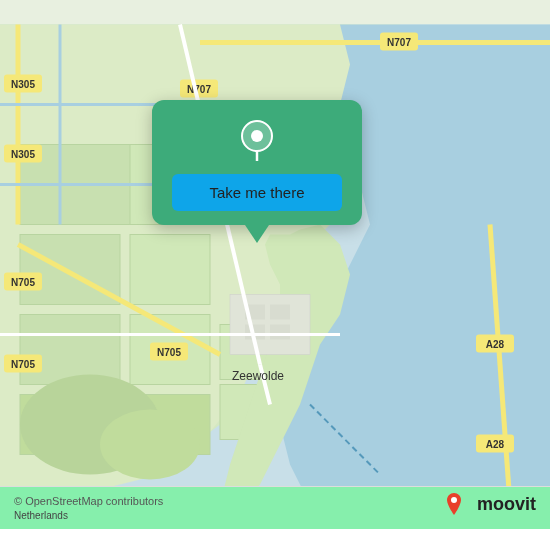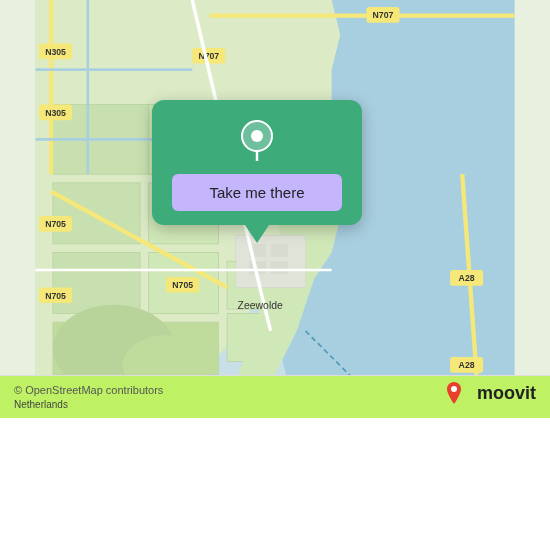--- a/index.html
+++ b/index.html
@@ -6,21 +6,21 @@
     body {
       width: 550px;
       height: 550px;
       overflow: hidden;
       font-family: Arial, sans-serif;
       position: relative;
     }
 
     #map-container {
       width: 550px;
-      height: 418px;
+      height: 529px;
       position: relative;
       background-color: #e8f0e0;
       overflow: hidden;
     }
 
     
     #map-bg {
       position: absolute;
       top: 0; left: 0;
       width: 100%; height: 100%;
@@ -42,21 +42,21 @@
       z-index: 10;
     }
 
     #popup-pin-icon {
       width: 44px;
       height: 44px;
       margin-bottom: 12px;
     }
 
     #take-me-there-btn {
-      background: #c4b5fd;
+      background: #0ea5e9;
       color: #222;
       border: none;
       border-radius: 6px;
       padding: 10px 32px;
       font-size: 15px;
       font-weight: 500;
       cursor: pointer;
       width: 100%;
       text-align: center;
     }
@@ -70,21 +70,21 @@
       transform: translateX(-50%);
       border-left: 12px solid transparent;
       border-right: 12px solid transparent;
       border-top: 18px solid #3dab7a;
     }
 
     
     #footer {
       position: absolute;
       bottom: 0; left: 0; right: 0;
-      background: #bef264;
+      background: #86efac;
       padding: 8px 14px;
       border-top: 1px solid #ddd;
       z-index: 20;
     }
 
     #footer-attribution {
       font-size: 11px;
       color: #555;
       margin-bottom: 3px;
     }

